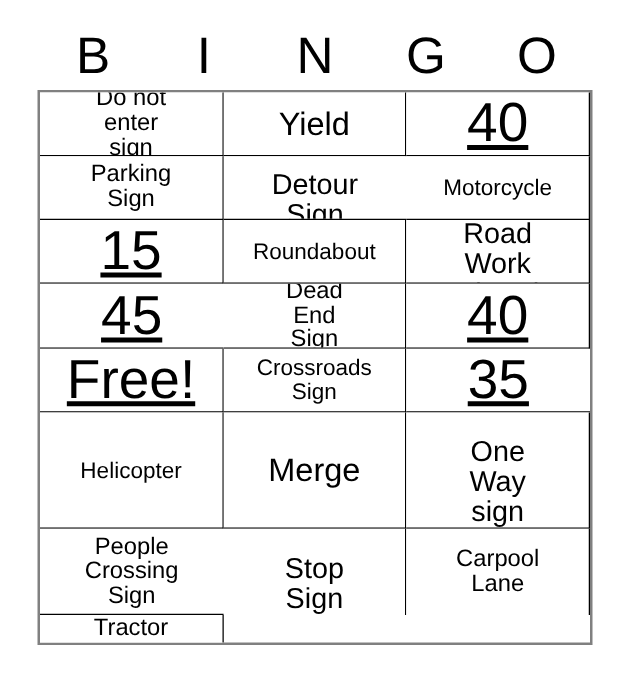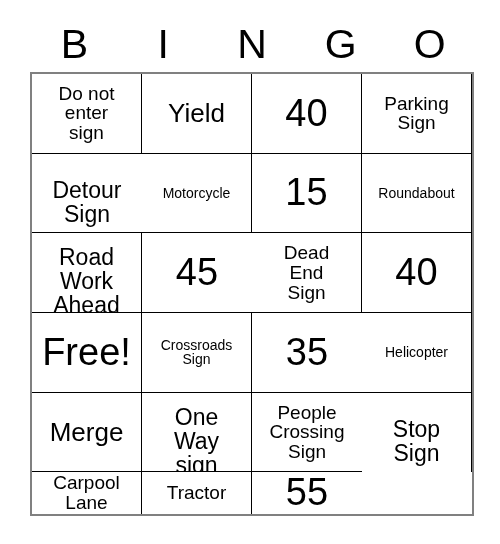--- a/index.html
+++ b/index.html
@@ -46,21 +46,21 @@
   
   #grid {
     position: absolute;
     left: 30px;
     top: 72px;
     width: 444px;
     height: 444px;
     box-sizing: border-box;
     border: 2px solid #808080;
     display: grid;
-    grid-template-columns: repeat(4, 1fr);
+    grid-template-columns: repeat(3, 1fr);
     grid-template-rows: repeat(5, 1fr);
     background: #ffffff;
   }
   .cell {
     box-sizing: border-box;
     border-right: 1px solid #000000;
     border-bottom: 1px solid #000000;
     display: flex;
     align-items: center;
     justify-content: center;
@@ -74,25 +74,25 @@
   .cell.row-5 { border-bottom: none; }
 
   .cell-text {
     display: block;
     width: 100%;
     line-height: 1.04;
     white-space: pre-line;
   }
 
   
-  .fs-xl  { font-size: 38px; }   
+  .fs-xl  { font-size: 44px; text-decoration: underline; }   
   .fs-lg  { font-size: 26px; }   
   .fs-md  { font-size: 23px; margin-top: 19px; }   
   .fs-sm  { font-size: 19px; }   
-  .fs-xs  { font-size: 14px; }   
+  .fs-xs  { font-size: 18px; }   
 </style>
 </head>
 <body>
 
 <div id="card">
 
   <div id="header-row">
     <div class="header-letter">B</div>
     <div class="header-letter">I</div>
     <div class="header-letter">N</div>
@@ -175,18 +175,15 @@
         <span class="cell-text fs-md">Stop
 Sign</span>
       </div>
       <div class="cell row-5 col-3">
         <span class="cell-text fs-sm">Carpool
 Lane</span>
       </div>
       <div class="cell row-5 col-2">
         <span class="cell-text fs-sm">Tractor</span>
       </div>
-      <div class="cell row-5 col-5">
-        <span class="cell-text fs-xl">55</span>
-      </div>
     </div>
 
 </div>
 
 </body></html>

